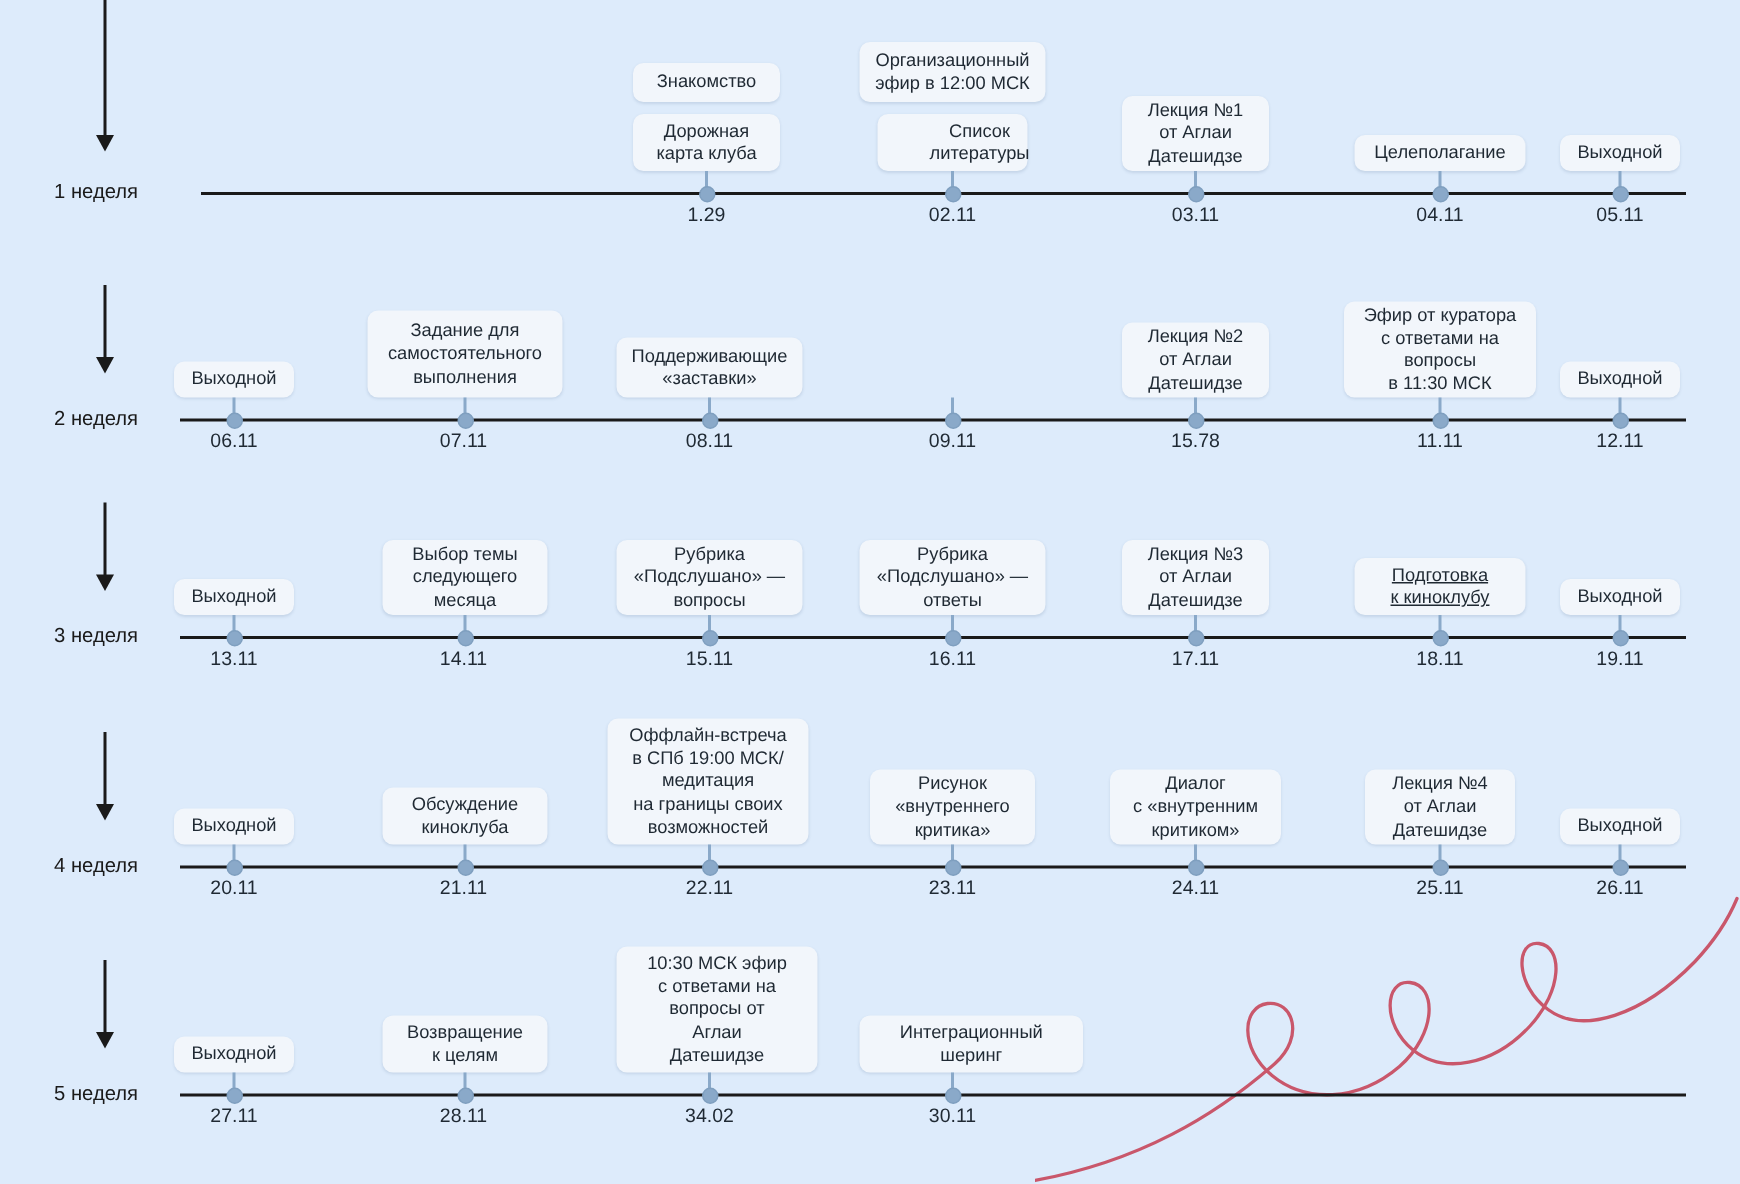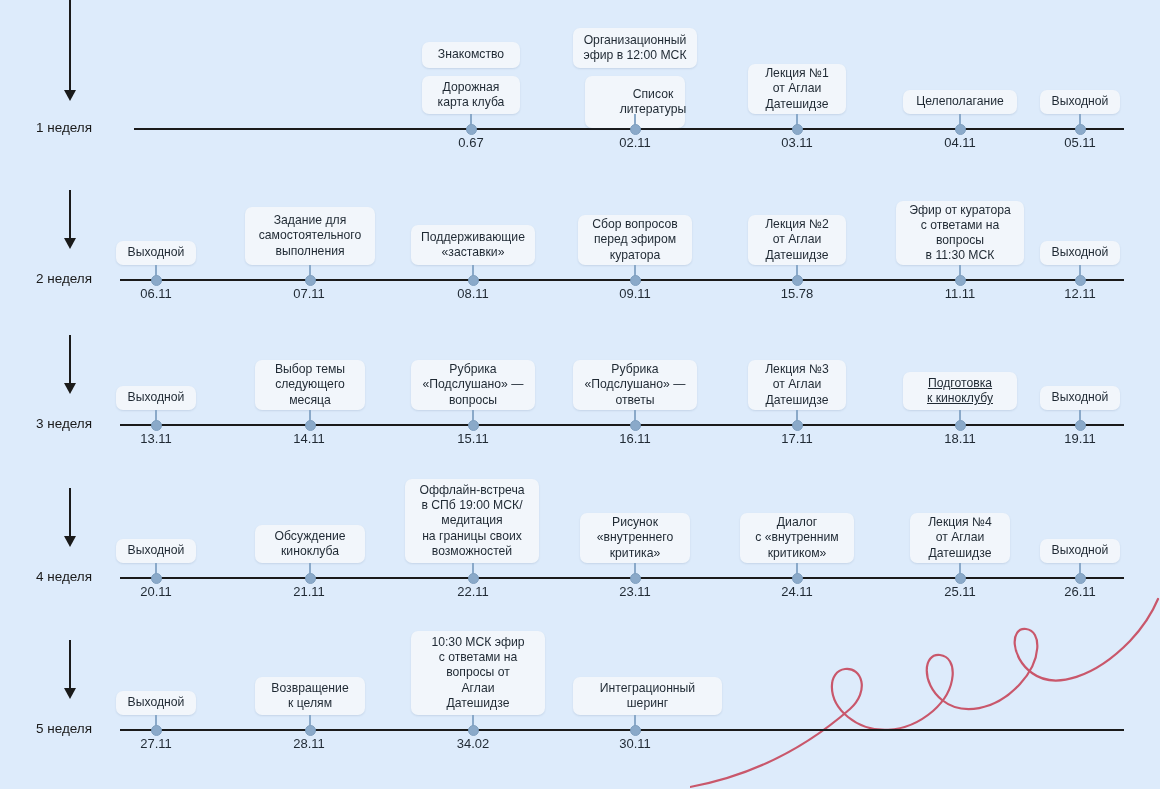--- a/index.html
+++ b/index.html
@@ -135,25 +135,25 @@
 
   <div class="week-row" style="top:0;height:170px;">
     <div class="week-label" style="top:120px;">1 неделя</div>
     <div class="axis" style="left:134px;top:128px;width:990px;"></div>
 
     <div class="card" style="left:422px;top:42px;width:98px;height:26px;">Знакомство</div>
     <div class="card" style="left:422px;top:76px;width:98px;height:38px;">Дорожная
 карта клуба</div>
     <div class="stem" style="left:470px;top:114px;height:14px;"></div>
     <div class="node-dot" style="left:466px;top:124px;"></div>
-    <div class="date" style="left:421px;top:135px;width:100px;">0.67</div>
+    <div class="date" style="left:421px;top:135px;width:100px;">1.29</div>
 
     <div class="card" style="left:573px;top:28px;width:124px;height:40px;">Организационный
 эфир в 12:00 МСК</div>
-    <div class="card" style="left:585px;top:76px;width:100px;height:52px;padding-left:44px;">Список
+    <div class="card" style="left:585px;top:76px;width:100px;height:38px;padding-left:44px;">Список
 литературы</div>
     <div class="stem" style="left:634px;top:114px;height:14px;"></div>
     <div class="node-dot" style="left:630px;top:124px;"></div>
     <div class="date" style="left:585px;top:135px;width:100px;">02.11</div>
 
     <div class="card" style="left:748px;top:64px;width:98px;height:50px;">Лекция №1
 от Аглаи
 Датешидзе</div>
     <div class="stem" style="left:796px;top:114px;height:14px;"></div>
     <div class="node-dot" style="left:792px;top:124px;"></div>
@@ -185,23 +185,20 @@
     <div class="stem" style="left:309px;top:265px;height:14px;"></div>
     <div class="node-dot" style="left:305px;top:275px;"></div>
     <div class="date" style="left:259px;top:286px;width:100px;">07.11</div>
 
     <div class="card" style="left:411px;top:225px;width:124px;height:40px;">Поддерживающие
 «заставки»</div>
     <div class="stem" style="left:472px;top:265px;height:14px;"></div>
     <div class="node-dot" style="left:468px;top:275px;"></div>
     <div class="date" style="left:423px;top:286px;width:100px;">08.11</div>
 
-    <div class="card" style="left:578px;top:215px;width:114px;height:50px;">Сбор вопросов
-перед эфиром
-куратора</div>
     <div class="stem" style="left:634px;top:265px;height:14px;"></div>
     <div class="node-dot" style="left:630px;top:275px;"></div>
     <div class="date" style="left:585px;top:286px;width:100px;text-align:center;">09.11</div>
 
     <div class="card" style="left:748px;top:215px;width:98px;height:50px;">Лекция №2
 от Аглаи
 Датешидзе</div>
     <div class="stem" style="left:796px;top:265px;height:14px;"></div>
     <div class="node-dot" style="left:792px;top:275px;"></div>
     <div class="date" style="left:747px;top:286px;width:100px;">15.78</div>

